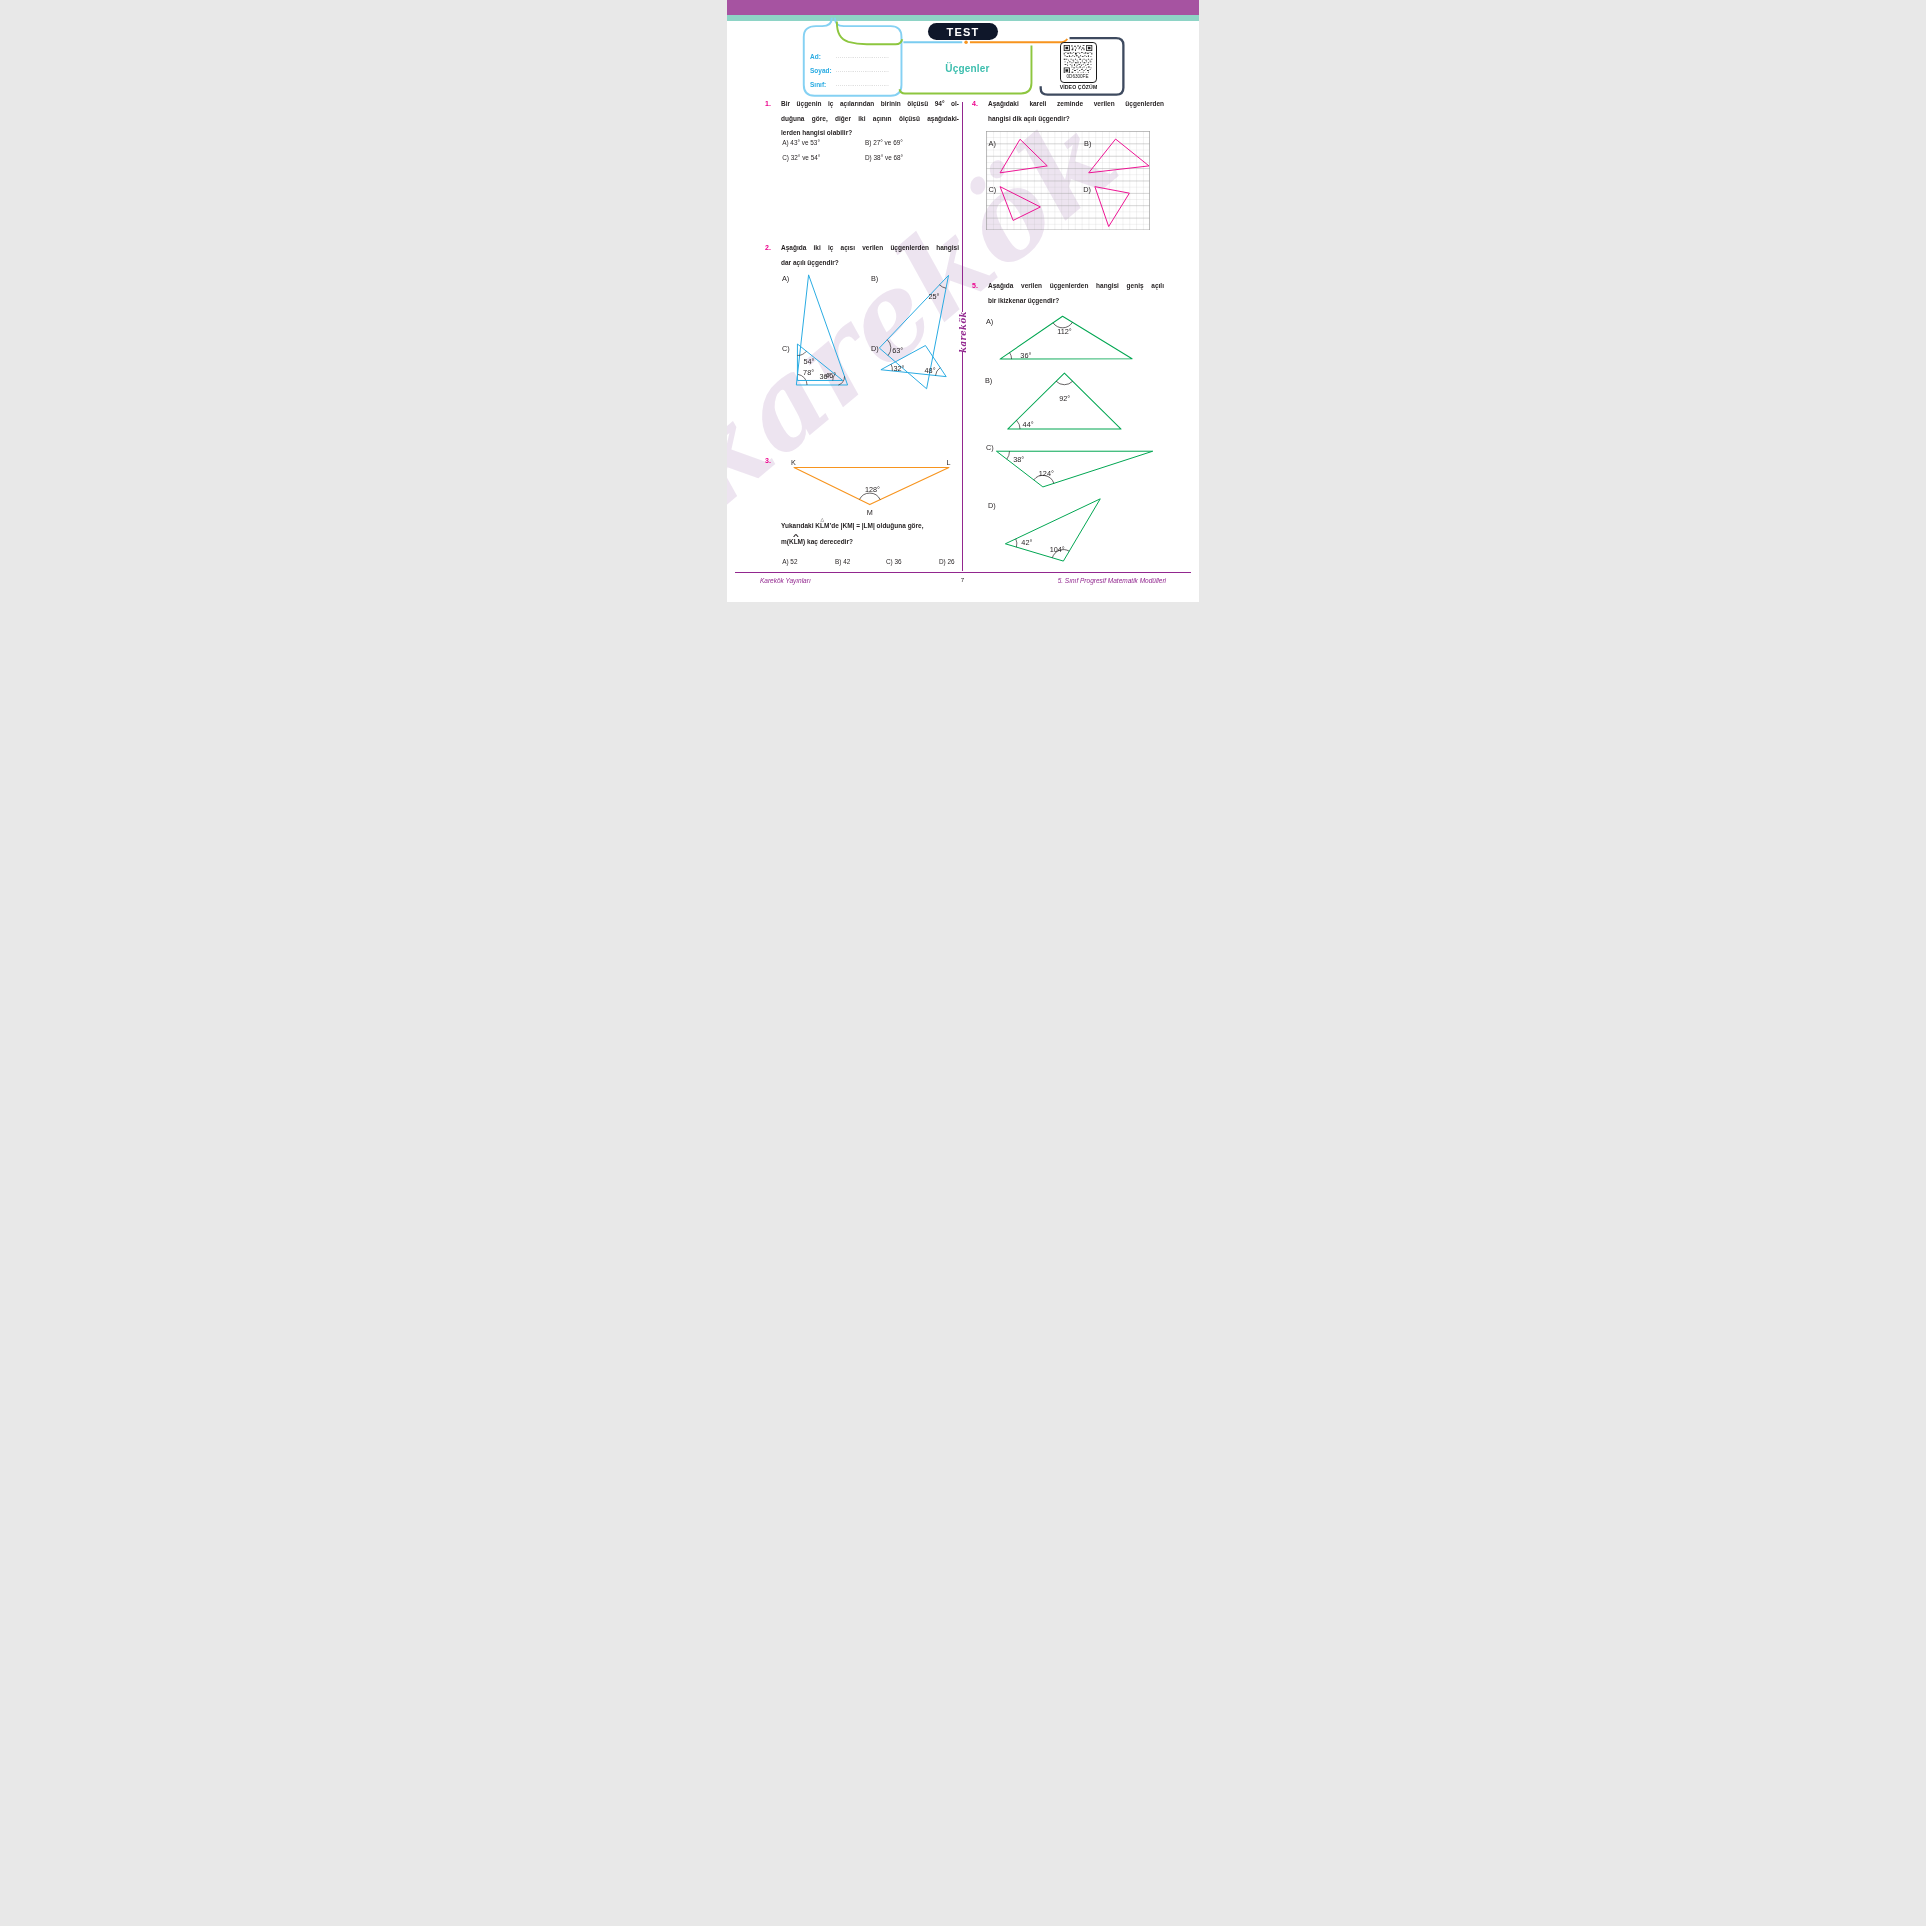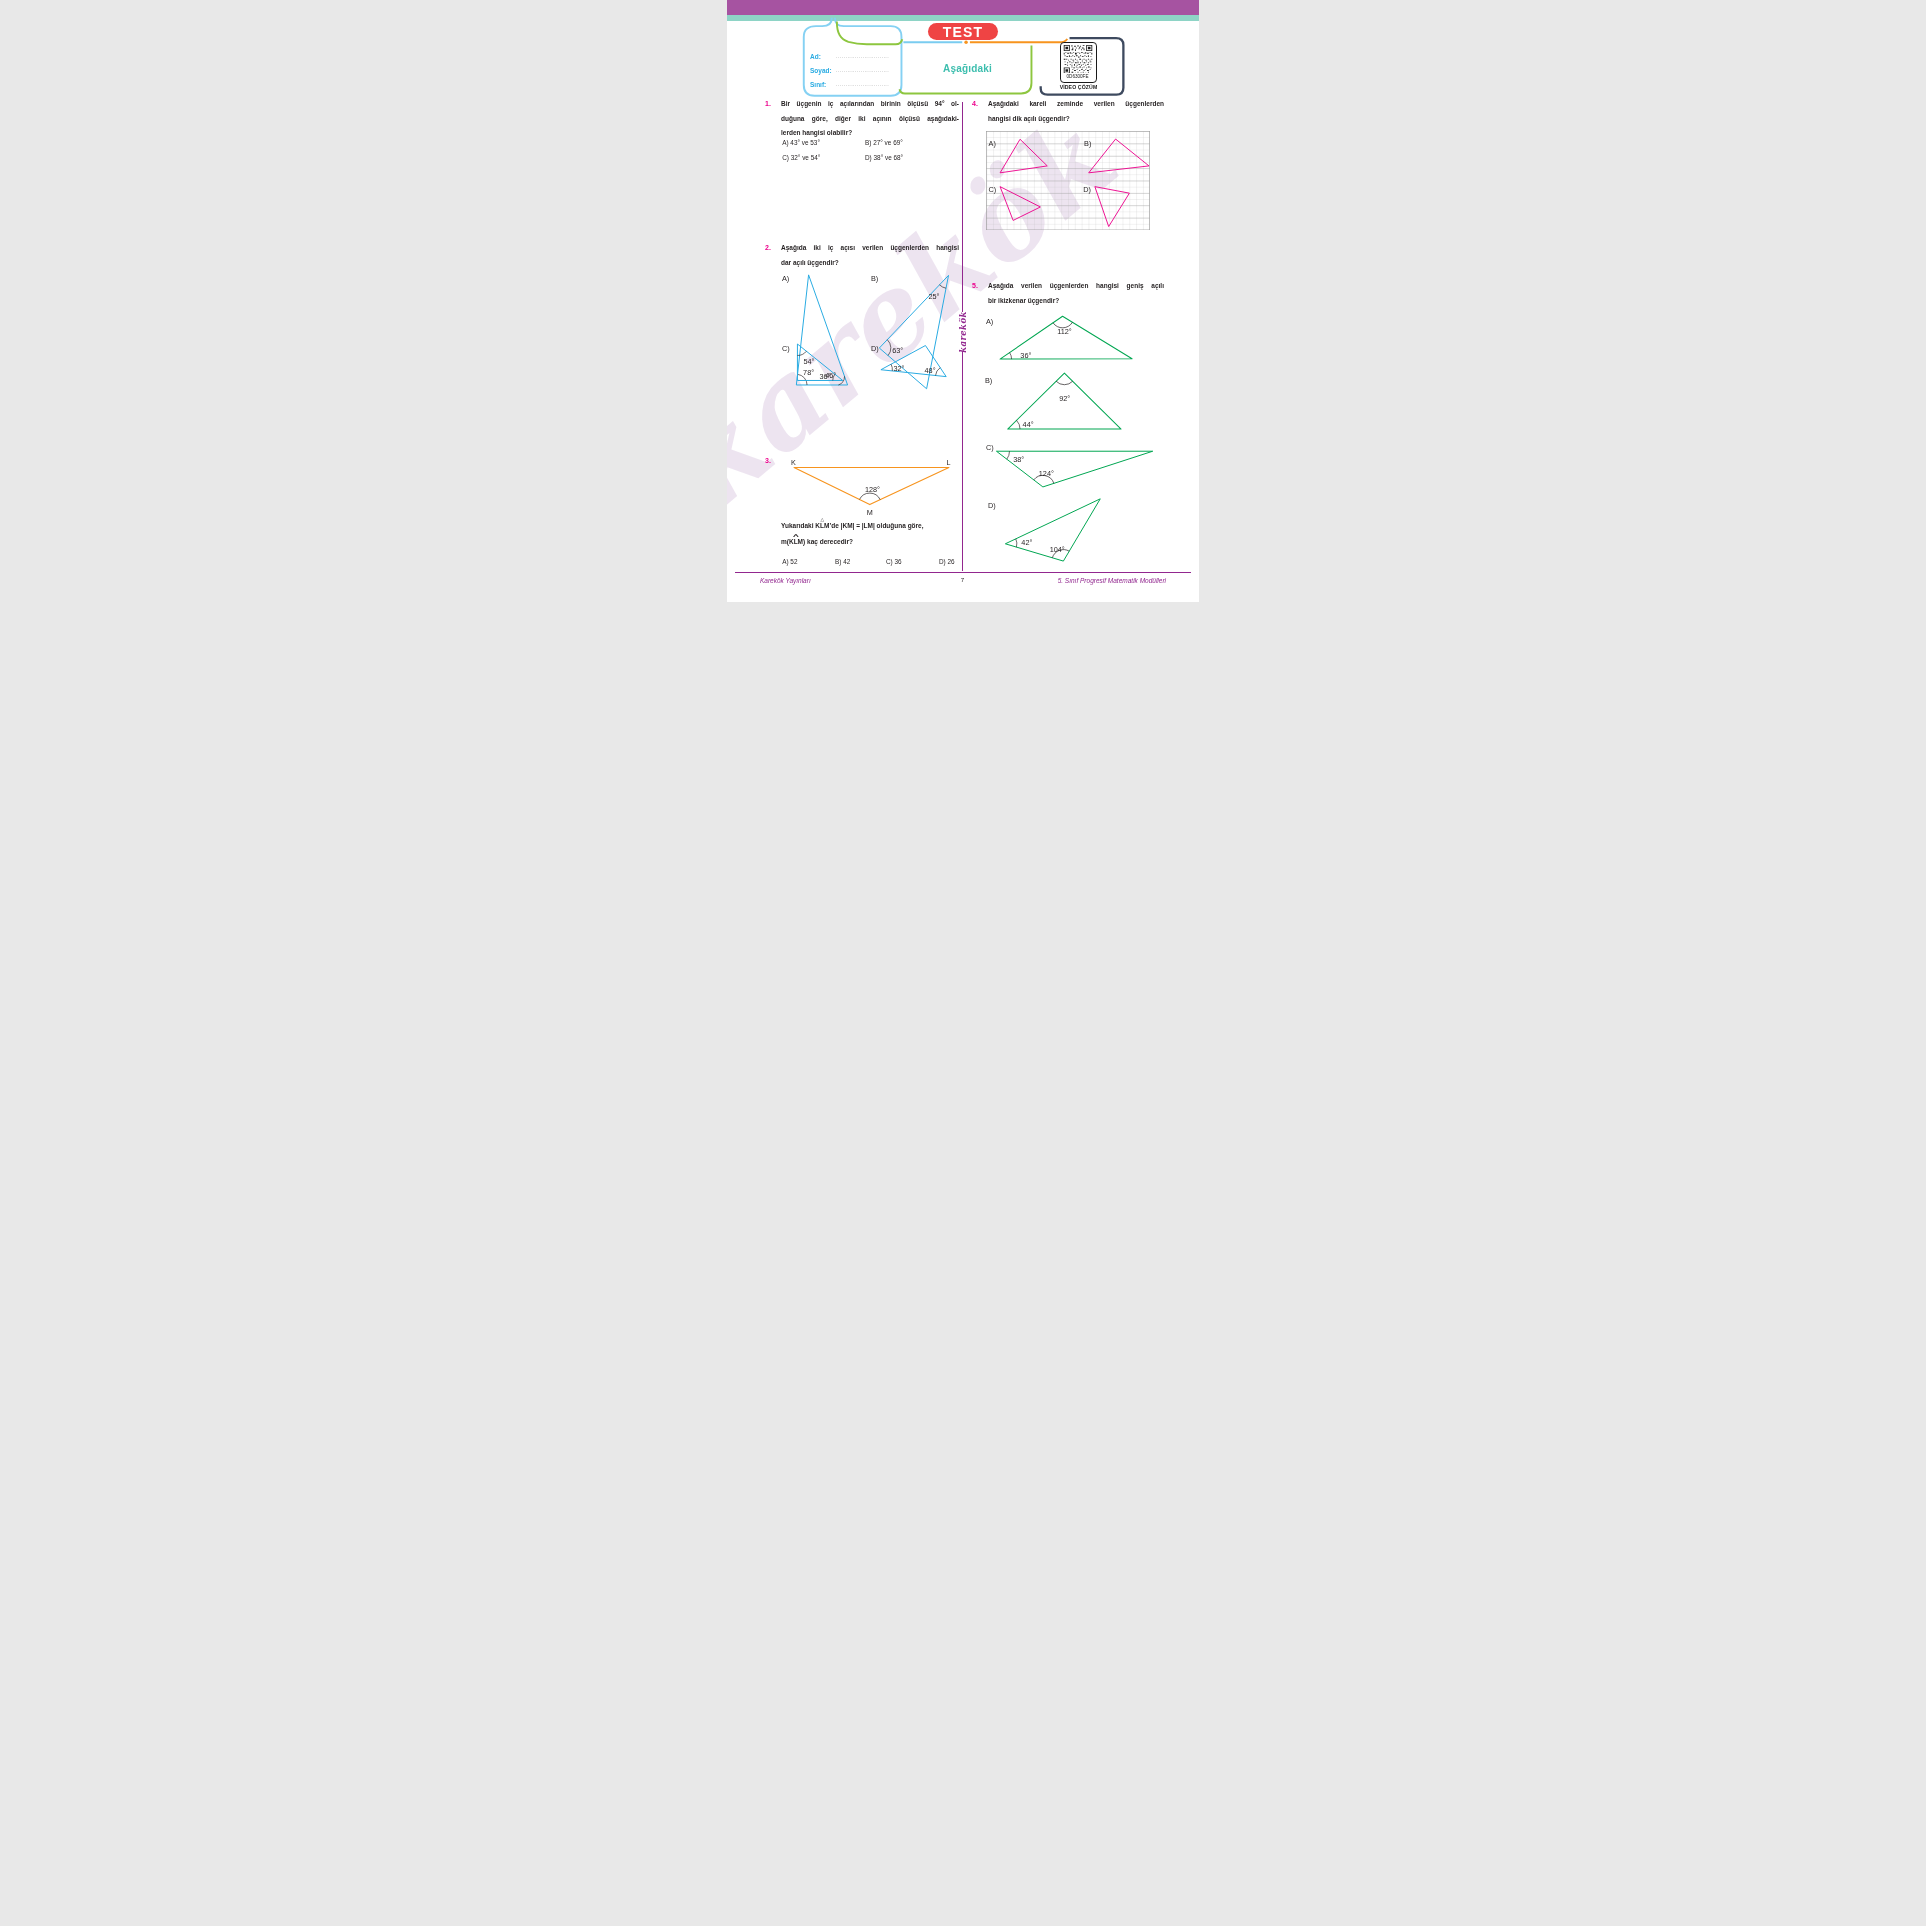--- a/index.html
+++ b/index.html
@@ -4,23 +4,23 @@
 <style>
   html,body{margin:0;padding:0;background:#e8e8e8;}
   #page{position:relative;width:472px;height:602px;background:#fff;margin:0 auto;
         overflow:hidden;font-family:"Liberation Sans",sans-serif;color:#231F20;}
   .abs{position:absolute;}
   
   #bar-top{left:0;top:0;width:472px;height:14.6px;background:#A653A1;}
   #bar-teal{left:0;top:14.6px;width:472px;height:6.2px;background:#8ED4C6;}
   
   #header-svg{left:0;top:0;width:472px;height:100px;}
-  #test-badge{left:201px;top:23px;width:70px;height:17px;background:#ef4444;border-radius:8.5px;
+  #test-badge{left:201px;top:23px;width:70px;height:17px;background:#0f172a;border-radius:8.5px;
               display:flex;align-items:center;justify-content:center;color:#fff;font-weight:bold;
-              font-size:14px;letter-spacing:1.2px;}
+              font-size:11px;letter-spacing:1.2px;}
   #unit-title{left:177px;top:63px;width:127px;text-align:center;color:#3DBEAE;font-weight:bold;
               font-size:10px;letter-spacing:0.2px;}
   
   .form-row{position:absolute;left:83px;width:89px;height:9.2px;font-size:6.5px;color:#29ABE2;font-weight:bold;}
   .form-dots{position:absolute;left:26px;top:0.4px;color:#8c8c8c;font-size:5.4px;letter-spacing:0.4px;font-weight:normal;}
   
   #qr-box{left:333px;top:42px;width:35px;height:39px;border:1px solid #1a1a1a;border-radius:3.9px;}
   #qr-code-text{left:333px;top:74px;width:35px;text-align:center;font-size:4.6px;color:#1a1a1a;}
   #qr-caption{left:326px;top:84px;width:51px;text-align:center;font-weight:bold;font-size:5.2px;color:#1a1a1a;letter-spacing:0.1px;}
   
@@ -68,21 +68,21 @@
     <circle cx="620" cy="110" r="4.5" fill="#F7941E"></circle>
 
     <path d="M630,110 H862 Q878,110 883,101" fill="none" stroke="#F7941E" stroke-width="5"></path>
 
     <path d="M889,99 H1010 Q1029,99 1029,117 V228 Q1029,246 1011,246 H832 Q814,246 814,230 V224" fill="none" stroke="#3E4A5F" stroke-width="6"></path>
 
     <path d="M447,232 Q449,243 461,243 H763 Q790,243 790,216 V118" fill="none" stroke="#8DC63F" stroke-width="5"></path>
   </svg>
 
   <div class="abs" id="test-badge">TEST</div>
-  <div class="abs" id="unit-title">Aşağıdaki</div>
+  <div class="abs" id="unit-title">Üçgenler</div>
 
   <div class="form-row" style="top:53px">
     <span>Ad:</span>
     <span class="form-dots">............................</span>
   </div>
   <div class="form-row" style="top:67px">
     <span>Soyad:</span>
     <span class="form-dots">............................</span>
   </div>
   <div class="form-row" style="top:81px">

